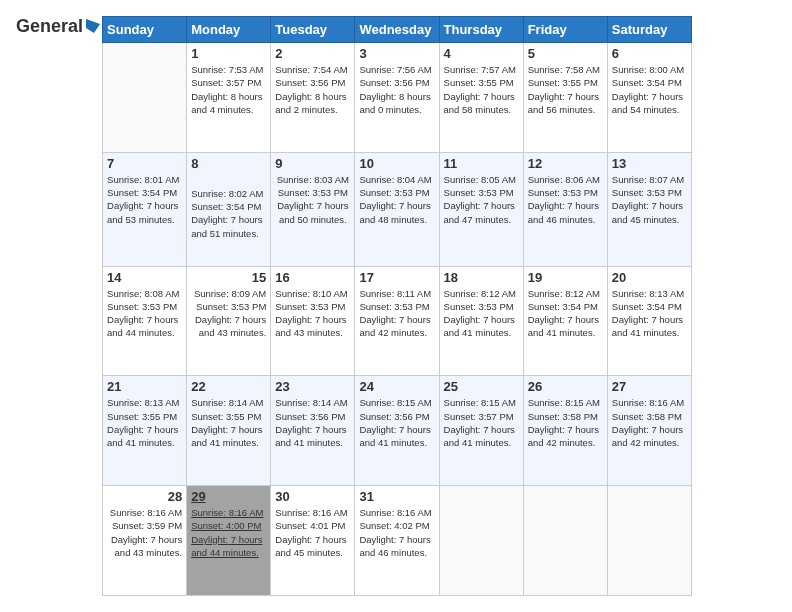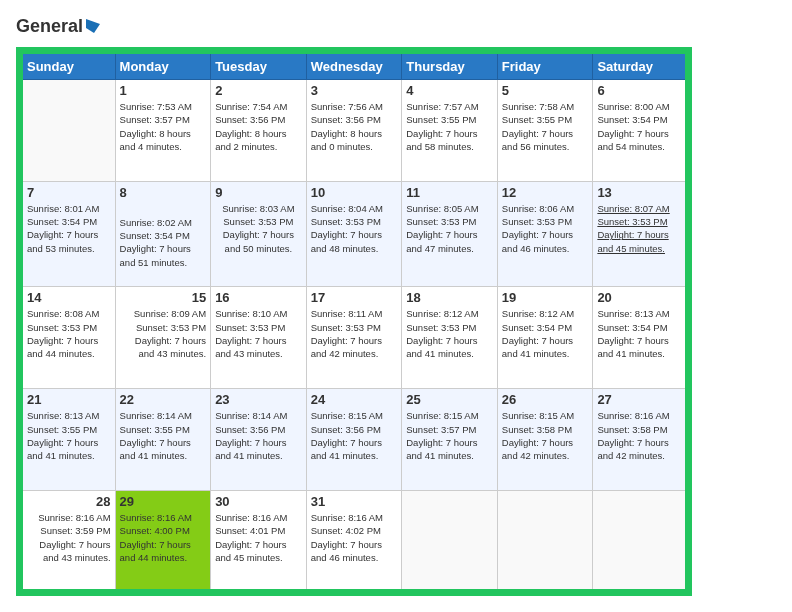--- a/index.html
+++ b/index.html
@@ -8,21 +8,21 @@
       height: 612px;
       font-family: Arial, sans-serif;
       background: #fff;
       overflow: hidden;
     }
     .page {
       width: 708px;
       height: 612px;
       padding: 16px;
       display: flex;
-      flex-direction: column;
+      flex-direction: row;
     }
     .header {
       display: flex;
       justify-content: space-between;
       align-items: flex-start;
       margin-bottom: 10px;
     }
     .logo {
       display: flex;
       flex-direction: column;
@@ -35,21 +35,21 @@
       font-size: 32px;
       font-weight: bold;
       color: #333;
     }
     .location {
       font-size: 15px;
       color: #555;
     }
     .calendar {
       flex: 1;
-      border: 7px solid #22c55e;
+      border: 1px solid #22c55e;
       border-collapse: collapse;
       width: 100%;
       table-layout: fixed;
     }
     .calendar th {
       background: #2979c5;
       color: #fff;
       padding: 5px 4px;
       font-size: 13px;
       font-weight: bold;
@@ -196,21 +196,21 @@
           </td>
           <td style="background: rgb(240, 245, 255);">
             <span class="day-number">12</span>
             <div class="cell-info" style="white-space: pre-line;">Sunrise: 8:06 AM
 Sunset: 3:53 PM
 Daylight: 7 hours
 and 46 minutes.</div>
           </td>
           <td style="background: rgb(240, 245, 255);">
             <span class="day-number">13</span>
-            <div class="cell-info" style="white-space: pre-line; text-decoration: underline;">Sunrise: 8:07 AM
+            <div class="cell-info" style="white-space: pre-line;">Sunrise: 8:07 AM
 Sunset: 3:53 PM
 Daylight: 7 hours
 and 45 minutes.</div>
           </td>
         </tr>
         <tr>
           <td style="background: rgb(255, 255, 255);">
             <span class="day-number">14</span>
             <div class="cell-info" style="white-space: pre-line;">Sunrise: 8:08 AM
 Sunset: 3:53 PM
@@ -312,21 +312,21 @@
           </td>
         </tr>
         <tr>
           <td style="background: rgb(255, 255, 255); text-align: right;">
             <span class="day-number">28</span>
             <div class="cell-info" style="white-space: pre-line;">Sunrise: 8:16 AM
 Sunset: 3:59 PM
 Daylight: 7 hours
 and 43 minutes.</div>
           </td>
-          <td style="background: #84cc16;">
+          <td style="background: #a3a3a3; text-decoration: underline;">
             <span class="day-number">29</span>
             <div class="cell-info" style="white-space: pre-line;">Sunrise: 8:16 AM
 Sunset: 4:00 PM
 Daylight: 7 hours
 and 44 minutes.</div>
           </td>
           <td style="background: rgb(255, 255, 255);">
             <span class="day-number">30</span>
             <div class="cell-info" style="white-space: pre-line;">Sunrise: 8:16 AM
 Sunset: 4:01 PM

